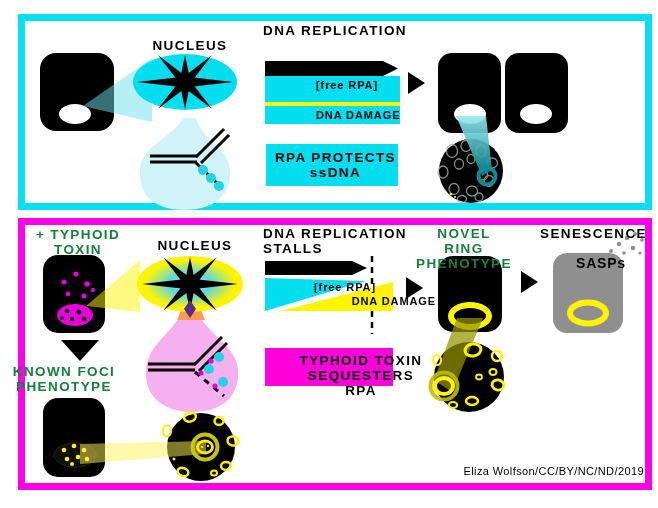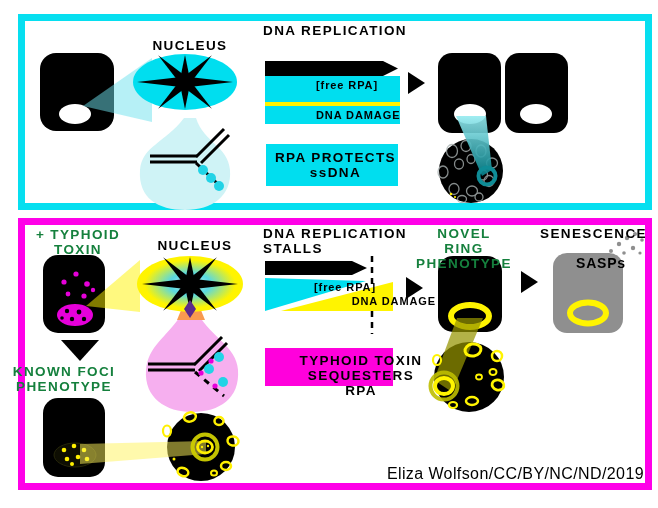--- a/index.html
+++ b/index.html
@@ -16,21 +16,21 @@
     position:absolute; z-index:3; color:#000; font-weight:bold;
     letter-spacing:1.4px; line-height:1.12; white-space:pre-line;
   }
   .h13 { font-size:13.5px; }
   .h11 { font-size:11px; letter-spacing:0.9px;margin-left:46px; }
   .h10 { font-size:14px; letter-spacing:0.8px; }
   .magenta { color:#15803d; }
   .center { text-align:center; }
   .right { text-align:right; }
   .credit {
-    position:absolute; z-index:3; font-size:16px; font-weight:normal;
+    position:absolute; z-index:3; font-size:11px; font-weight:normal;
     letter-spacing:0.4px; color:#000;
   }
 </style>
 </head>
 <body>
 
 <div class="canvas">
 
   <div class="panel panel-top"></div>
   <div class="panel panel-bottom"></div>

